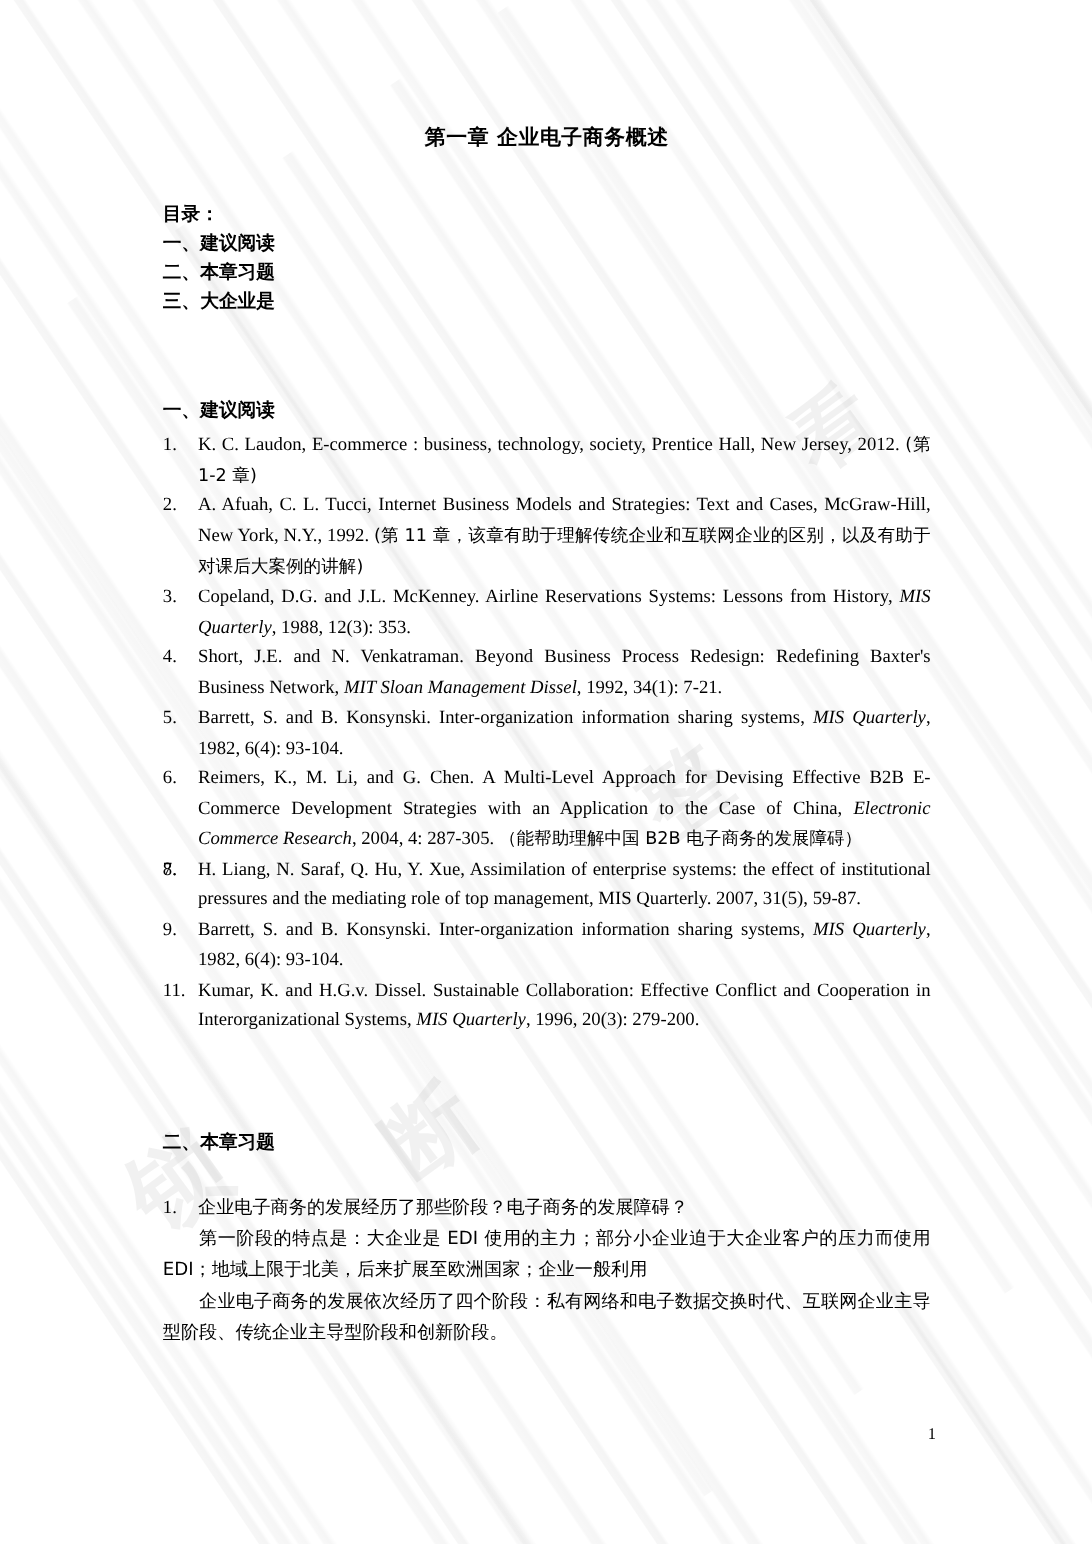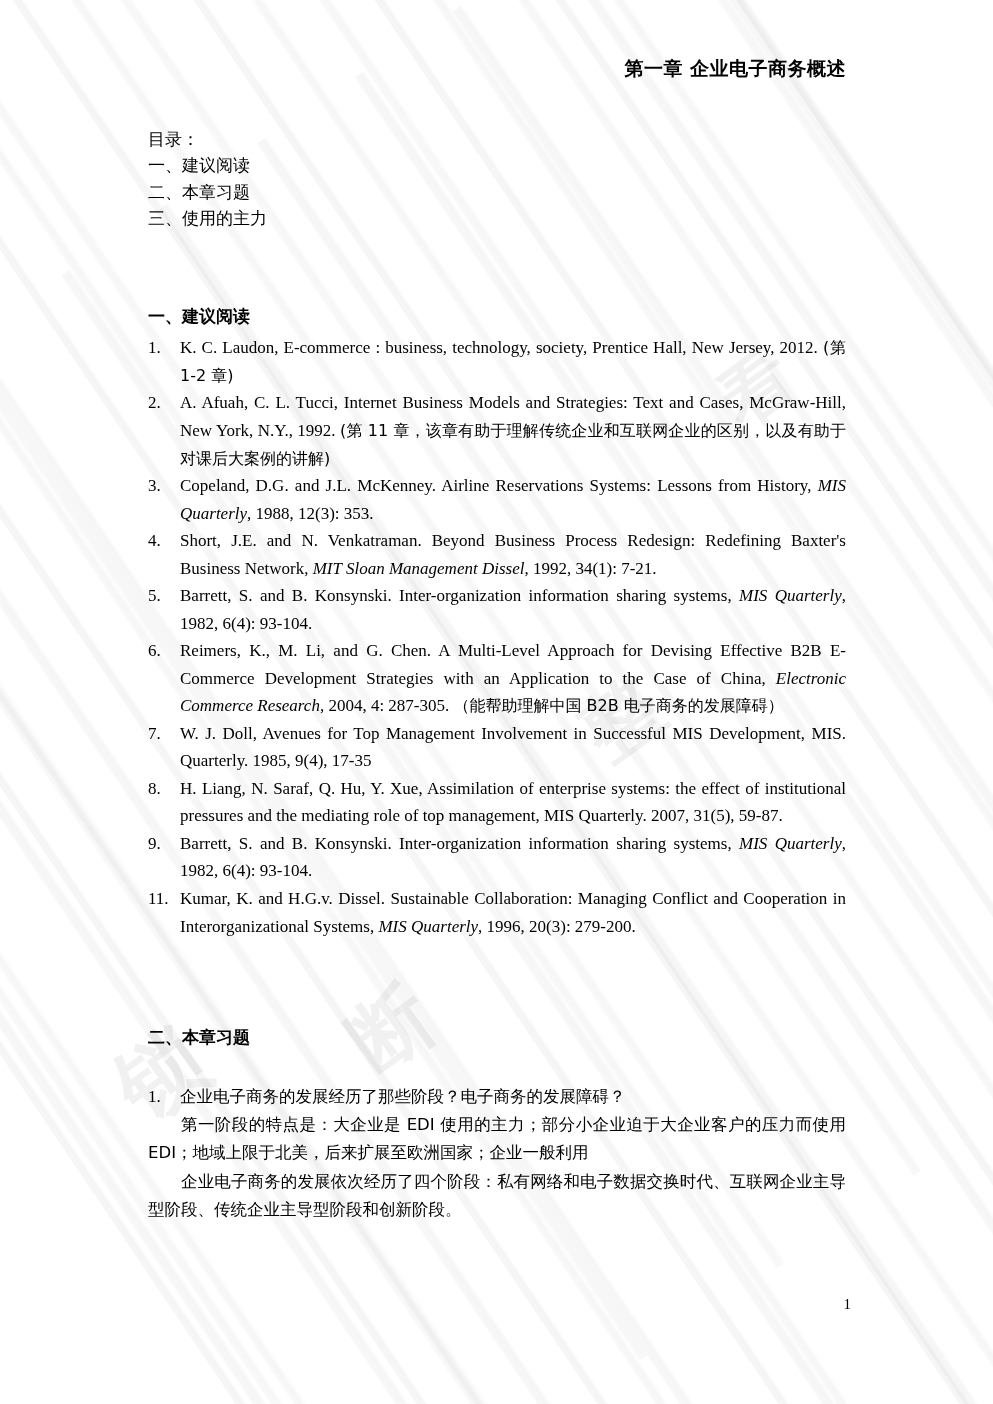--- a/index.html
+++ b/index.html
@@ -98,36 +98,36 @@
     padding: 0;
   }
   .content {
     position: absolute;
     left: 148px;
     top: 0;
     width: 698px;
   }
 
   .doc-title {
-    text-align: right;
+    text-align: center;
     font-family: "DejaVu Sans", sans-serif;
     font-weight: bold;
     font-size: 19px;
     margin: 0;
-    padding-top: 56px;
+    padding-top: 112px;
     letter-spacing: 0.5px;
   }
 
   .toc {
     margin-top: 44px;
   }
   .toc-heading,
   .toc-item {
     font-family: "DejaVu Sans", sans-serif;
-    font-weight: normal;
+    font-weight: bold;
     font-size: 17px;
     line-height: 1.55;
     margin: 0;
   }
 
   .section-heading {
     font-family: "DejaVu Sans", sans-serif;
     font-weight: bold;
     font-size: 17px;
     margin: 0;
@@ -216,36 +216,36 @@
 
 <div id="page">
   <div class="content">
 
     <h1 class="doc-title">第一章  企业电子商务概述</h1>
 
     <div class="toc">
       <div class="toc-heading">目录：</div>
       <div class="toc-item">一、建议阅读</div>
       <div class="toc-item">二、本章习题</div>
-      <div class="toc-item">三、使用的主力</div>
+      <div class="toc-item">三、大企业是</div>
     </div>
 
     <div id="reading-section">
       <div class="section-heading">一、建议阅读</div>
       <ol class="ref-list" id="ref-list">
           <li><span class="num">1.</span><span><span>K. C. Laudon, E-commerce : business, technology, society, Prentice Hall, New Jersey, 2012. </span><span class="cjk">(第 1-2 章)</span></span></li>
           <li><span class="num">2.</span><span><span>A. Afuah, C. L. Tucci, Internet Business Models and Strategies: Text and Cases, McGraw-Hill, New York, N.Y., 1992. </span><span class="cjk">(第 11 章，该章有助于理解传统企业和互联网企业的区别，以及有助于对课后大案例的讲解)</span></span></li>
           <li><span class="num">3.</span><span><span>Copeland, D.G. and J.L. McKenney. Airline Reservations Systems: Lessons from History, </span><em class="jrnl">MIS Quarterly</em><span>, 1988, 12(3): 353.</span></span></li>
           <li><span class="num">4.</span><span><span>Short, J.E. and N. Venkatraman. Beyond Business Process Redesign: Redefining Baxter's Business Network, </span><em class="jrnl">MIT Sloan Management Dissel</em><span>, 1992, 34(1): 7-21.</span></span></li>
           <li><span class="num">5.</span><span><span>Barrett, S. and B. Konsynski. Inter-organization information sharing systems, </span><em class="jrnl">MIS Quarterly</em><span>, 1982, 6(4): 93-104.</span></span></li>
           <li><span class="num">6.</span><span><span>Reimers, K., M. Li, and G. Chen. A Multi-Level Approach for Devising Effective B2B E-Commerce Development Strategies with an Application to the Case of China, </span><em class="jrnl">Electronic Commerce Research</em><span>, 2004, 4: 287-305. </span><span class="cjk">（能帮助理解中国 B2B 电子商务的发展障碍）</span></span></li>
-          <li><span class="num">7.</span><span><span>W. J. Doll, Avenues for Top Management Involvement in Successful MIS Development, MIS. Quarterly. 1985, 9(4), 17-35</span></span></li>
+          <li><span class="num">7.</span></li>
           <li><span class="num">8.</span><span><span>H. Liang, N. Saraf, Q. Hu, Y. Xue, Assimilation of enterprise systems: the effect of institutional pressures and the mediating role of top management, MIS Quarterly. 2007, 31(5), 59-87.</span></span></li>
           <li><span class="num">9.</span><span><span>Barrett, S. and B. Konsynski. Inter-organization information sharing systems, </span><em class="jrnl">MIS Quarterly</em><span>, 1982, 6(4): 93-104.</span></span></li>
-          <li><span class="num">11.</span><span><span>Kumar, K. and H.G.v. Dissel. Sustainable Collaboration: Managing Conflict and Cooperation in Interorganizational Systems, </span><em class="jrnl">MIS Quarterly</em><span>, 1996, 20(3): 279-200.</span></span></li>
+          <li><span class="num">11.</span><span><span>Kumar, K. and H.G.v. Dissel. Sustainable Collaboration: Effective Conflict and Cooperation in Interorganizational Systems, </span><em class="jrnl">MIS Quarterly</em><span>, 1996, 20(3): 279-200.</span></span></li>
         </ol>
     </div>
 
     <div id="exercises-section">
       <div class="section-heading">二、本章习题</div>
       <div class="exercise-block">
         <p class="q-line">
           <span class="num">1.</span>
           <span>企业电子商务的发展经历了那些阶段？电子商务的发展障碍？</span>
         </p>

